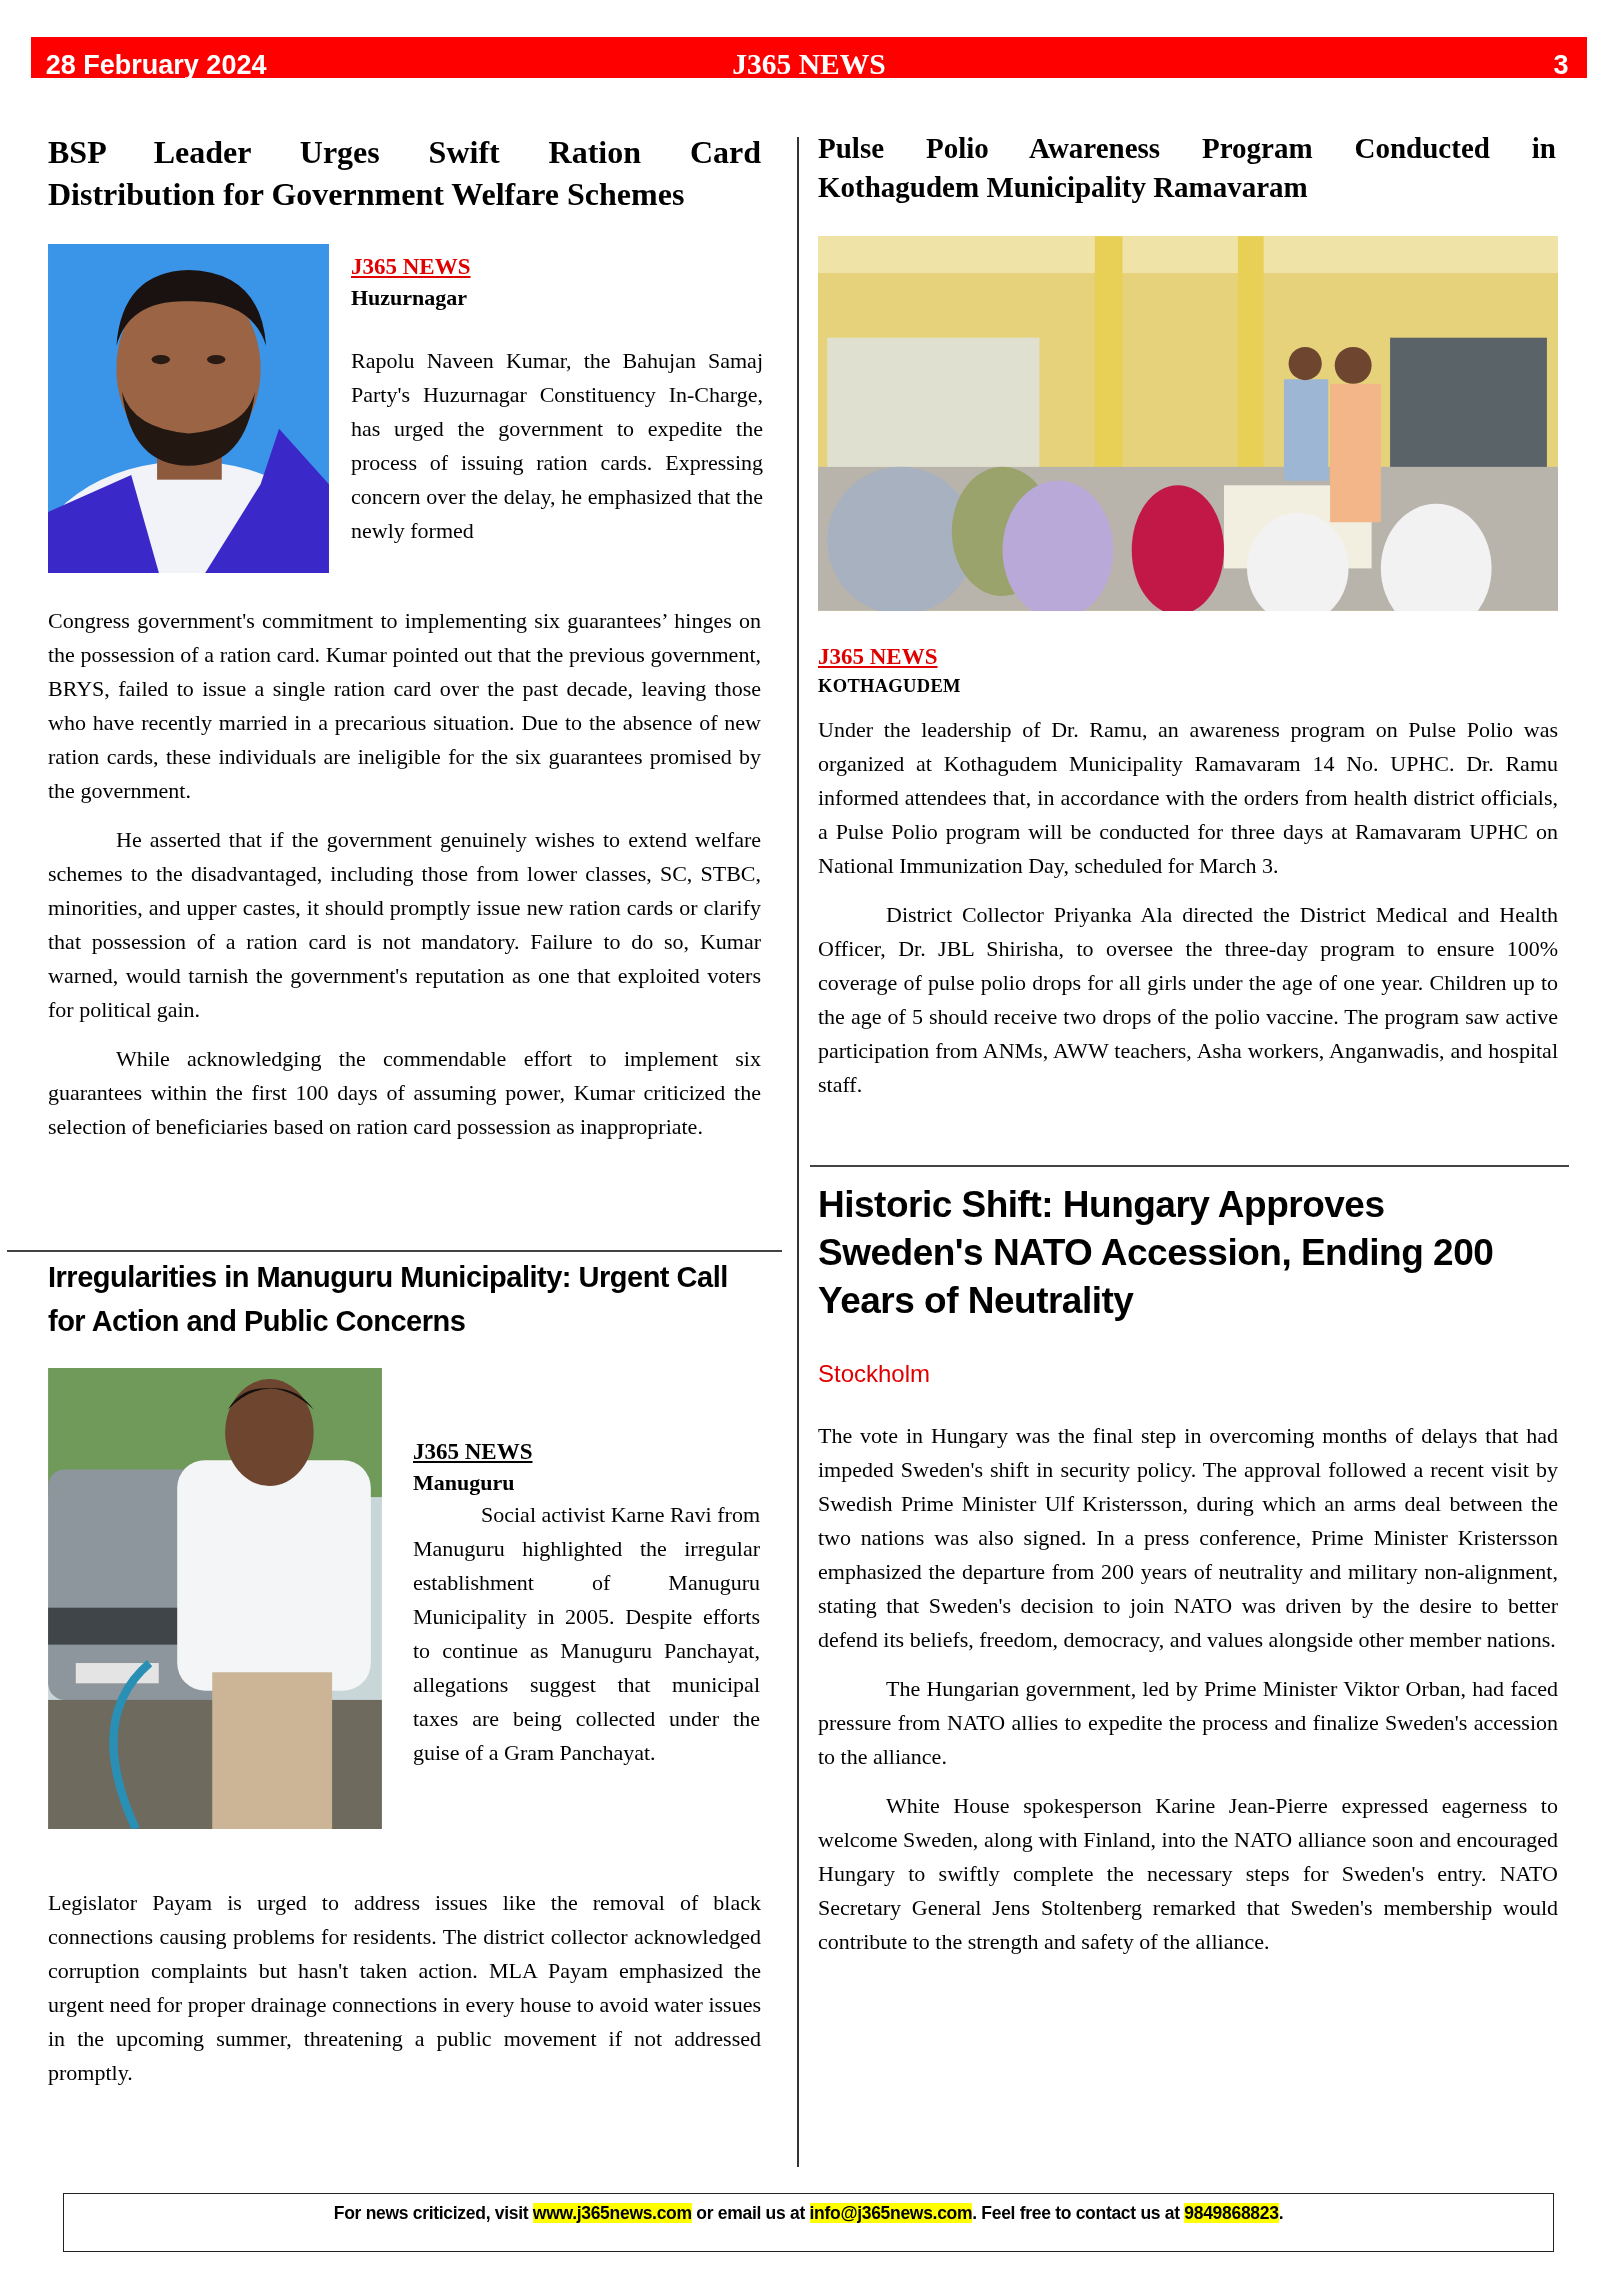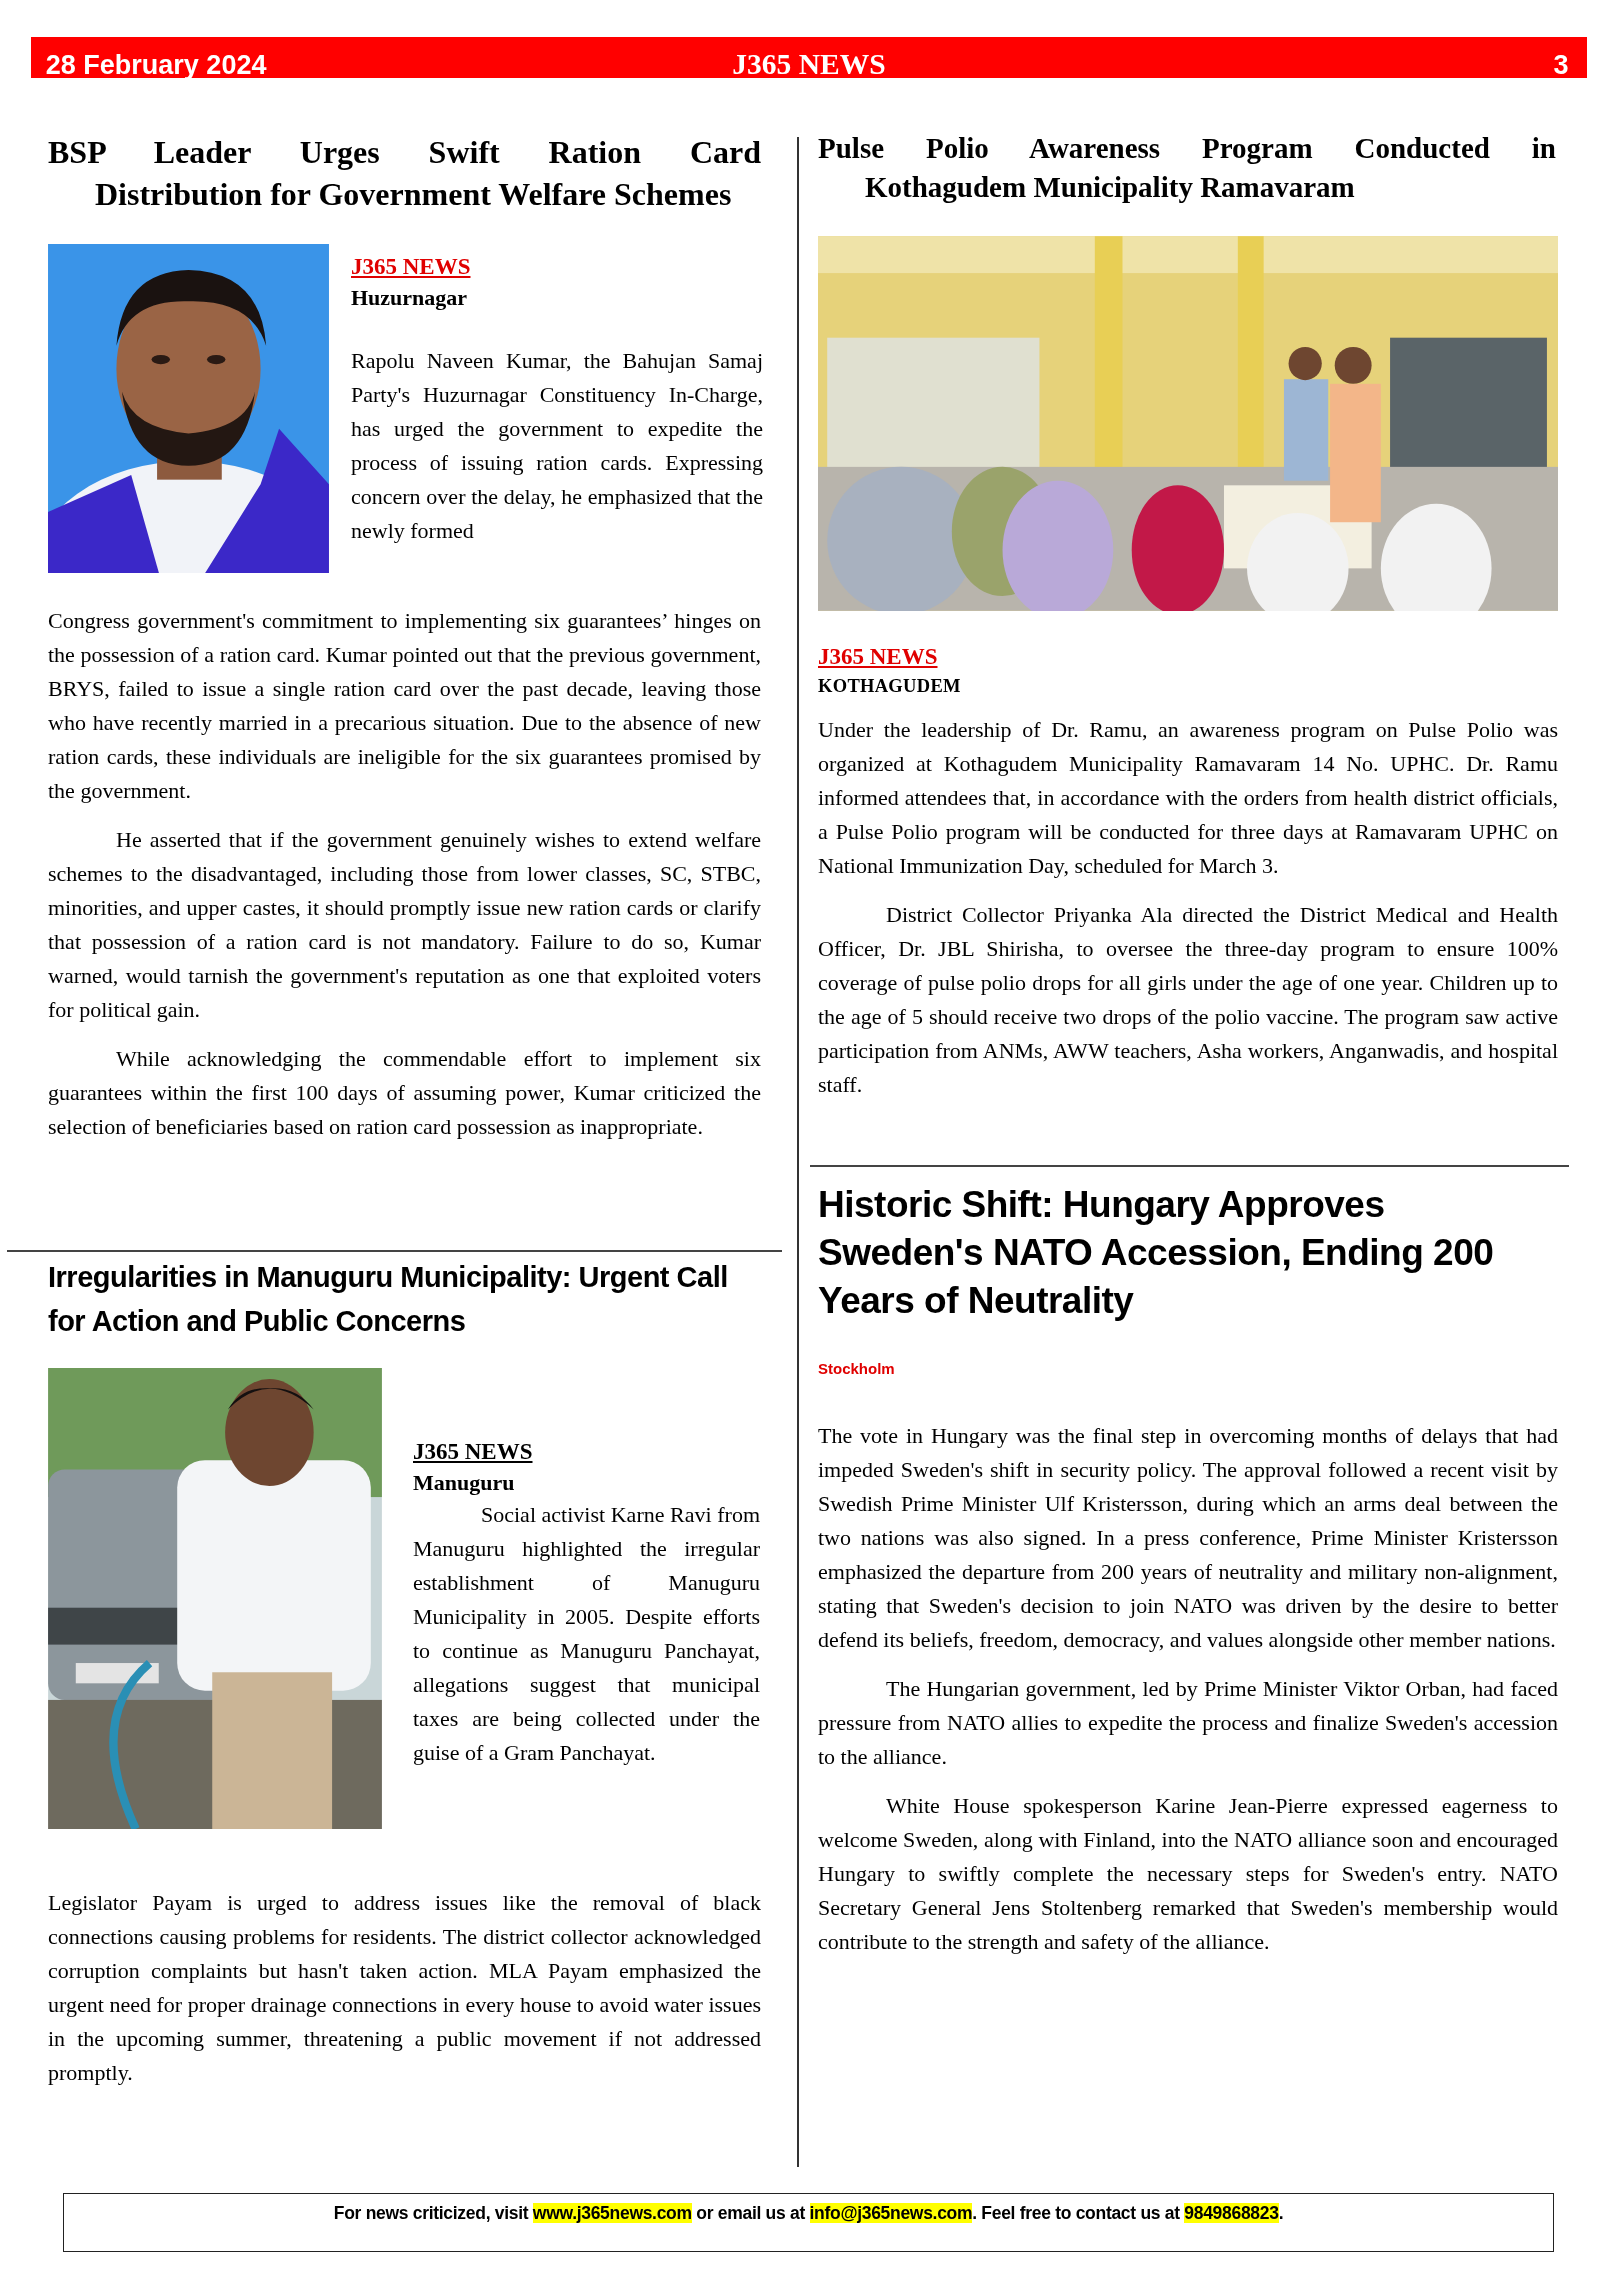--- a/index.html
+++ b/index.html
@@ -8,33 +8,33 @@
   .masthead { position: absolute; left: 31px; top: 37px; width: 1556px; height: 41px; background: #ff0000; color: #fff; font-family: "Liberation Sans", sans-serif; font-weight: bold; font-size: 27px; }
   .masthead .date { position: absolute; left: 14.8px; top: 13px; }
   .masthead .brand { position: absolute; left: 0; right: 0; top: 11px; text-align: center; font-family: "Liberation Serif", serif; font-size: 29.5px; }
   .masthead .pg { position: absolute; right: 18.5px; top: 13px; }
 
   .col-divider { position: absolute; left: 797px; top: 137px; width: 1.8px; height: 2030px; background: #333; }
   .hr { position: absolute; height: 1.8px; background: #444; }
 
   .abs { position: absolute; }
   .serif-head { font-family: "Liberation Serif", serif; font-weight: bold; font-size: 32px; line-height: 42px; text-align: justify; text-align-last: justify; }
-  .serif-head .last { text-align-last: left; display: block; margin-left: 47px; }
+  .serif-head .last { text-align-last: left; display: block; }
   .sans-head { font-family: "Liberation Sans", sans-serif; font-weight: bold; font-size: 29px; line-height: 44px; letter-spacing: -0.5px; }
   .sans-head2 { font-family: "Liberation Sans", sans-serif; font-weight: bold; font-size: 37px; line-height: 48px; letter-spacing: -0.5px; }
 
   .body-text { font-size: 22px; line-height: 34px; text-align: justify; }
   .body-text p { margin: 0 0 14.8px 0; }
   .body-text p.indent { text-indent: 68px; }
 
   .byline-brand { font-size: 23px; font-weight: bold; text-decoration: underline; line-height: 31px; }
   .red { color: #e00000; }
   .byline-loc { font-size: 22px; font-weight: bold; line-height: 31px; }
   .loc-small { font-size: 18.5px; font-weight: bold; letter-spacing: 0.3px; line-height: 28px; }
-  .loc-sans { font-family: "Liberation Sans", sans-serif; font-weight: bold; color: #e00000; font-size: 15px; }
+  .loc-sans { font-family: "Liberation Sans", sans-serif; font-weight: normal; color: #e00000; font-size: 24px; }
 
   .photo { position: absolute; overflow: hidden; }
 
   .footer { position: absolute; left: 63px; top: 2193px; width: 1491px; height: 59px; border: 1.8px solid #222; box-sizing: border-box; font-family: "Liberation Sans", sans-serif; font-weight: bold; font-size: 17.5px; text-align: center; padding-top: 9.2px; letter-spacing: -0.3px; }
   .footer .hl { background: #ffff00; }
 </style>
 </head>
 <body>
 
 <div class="masthead">

